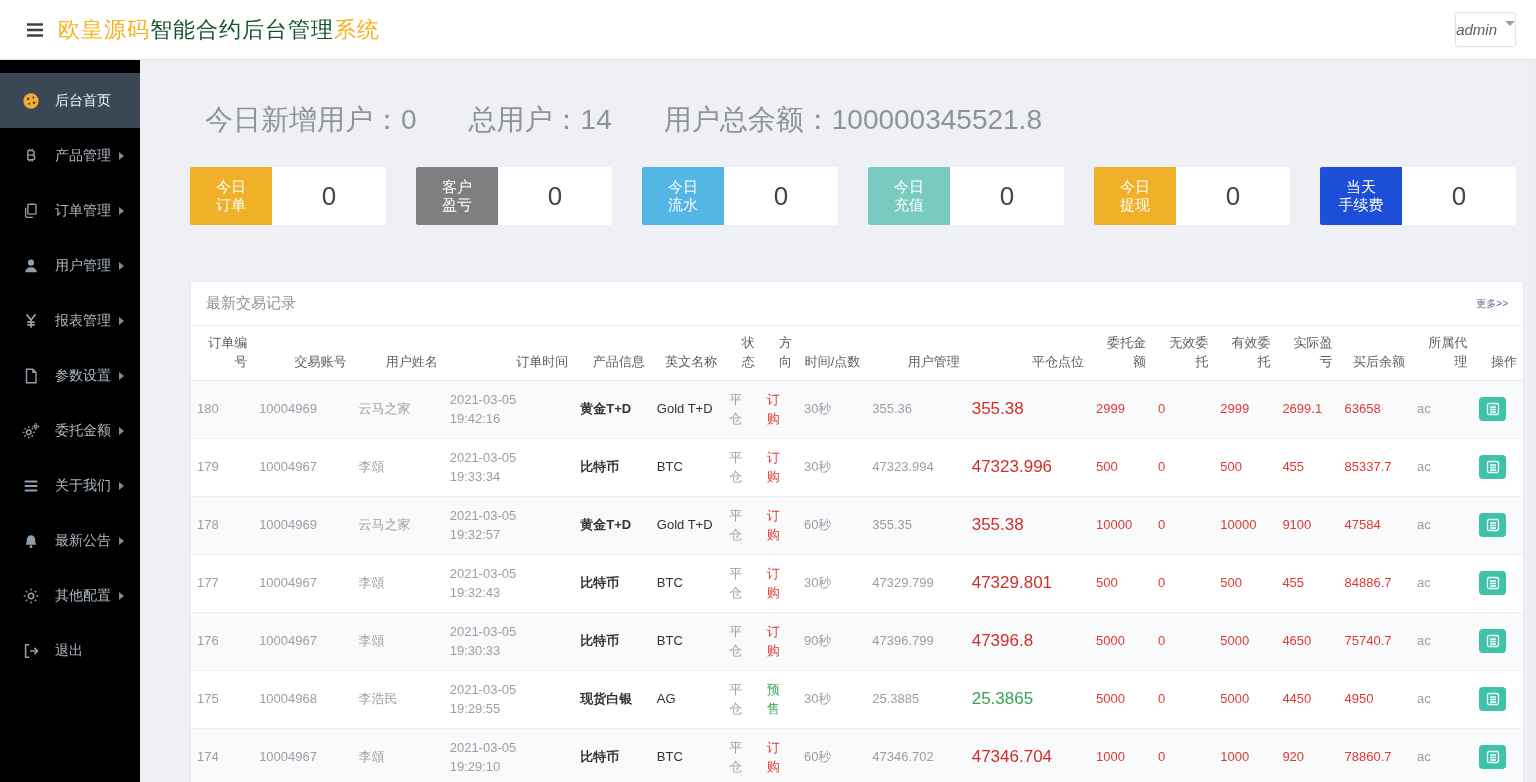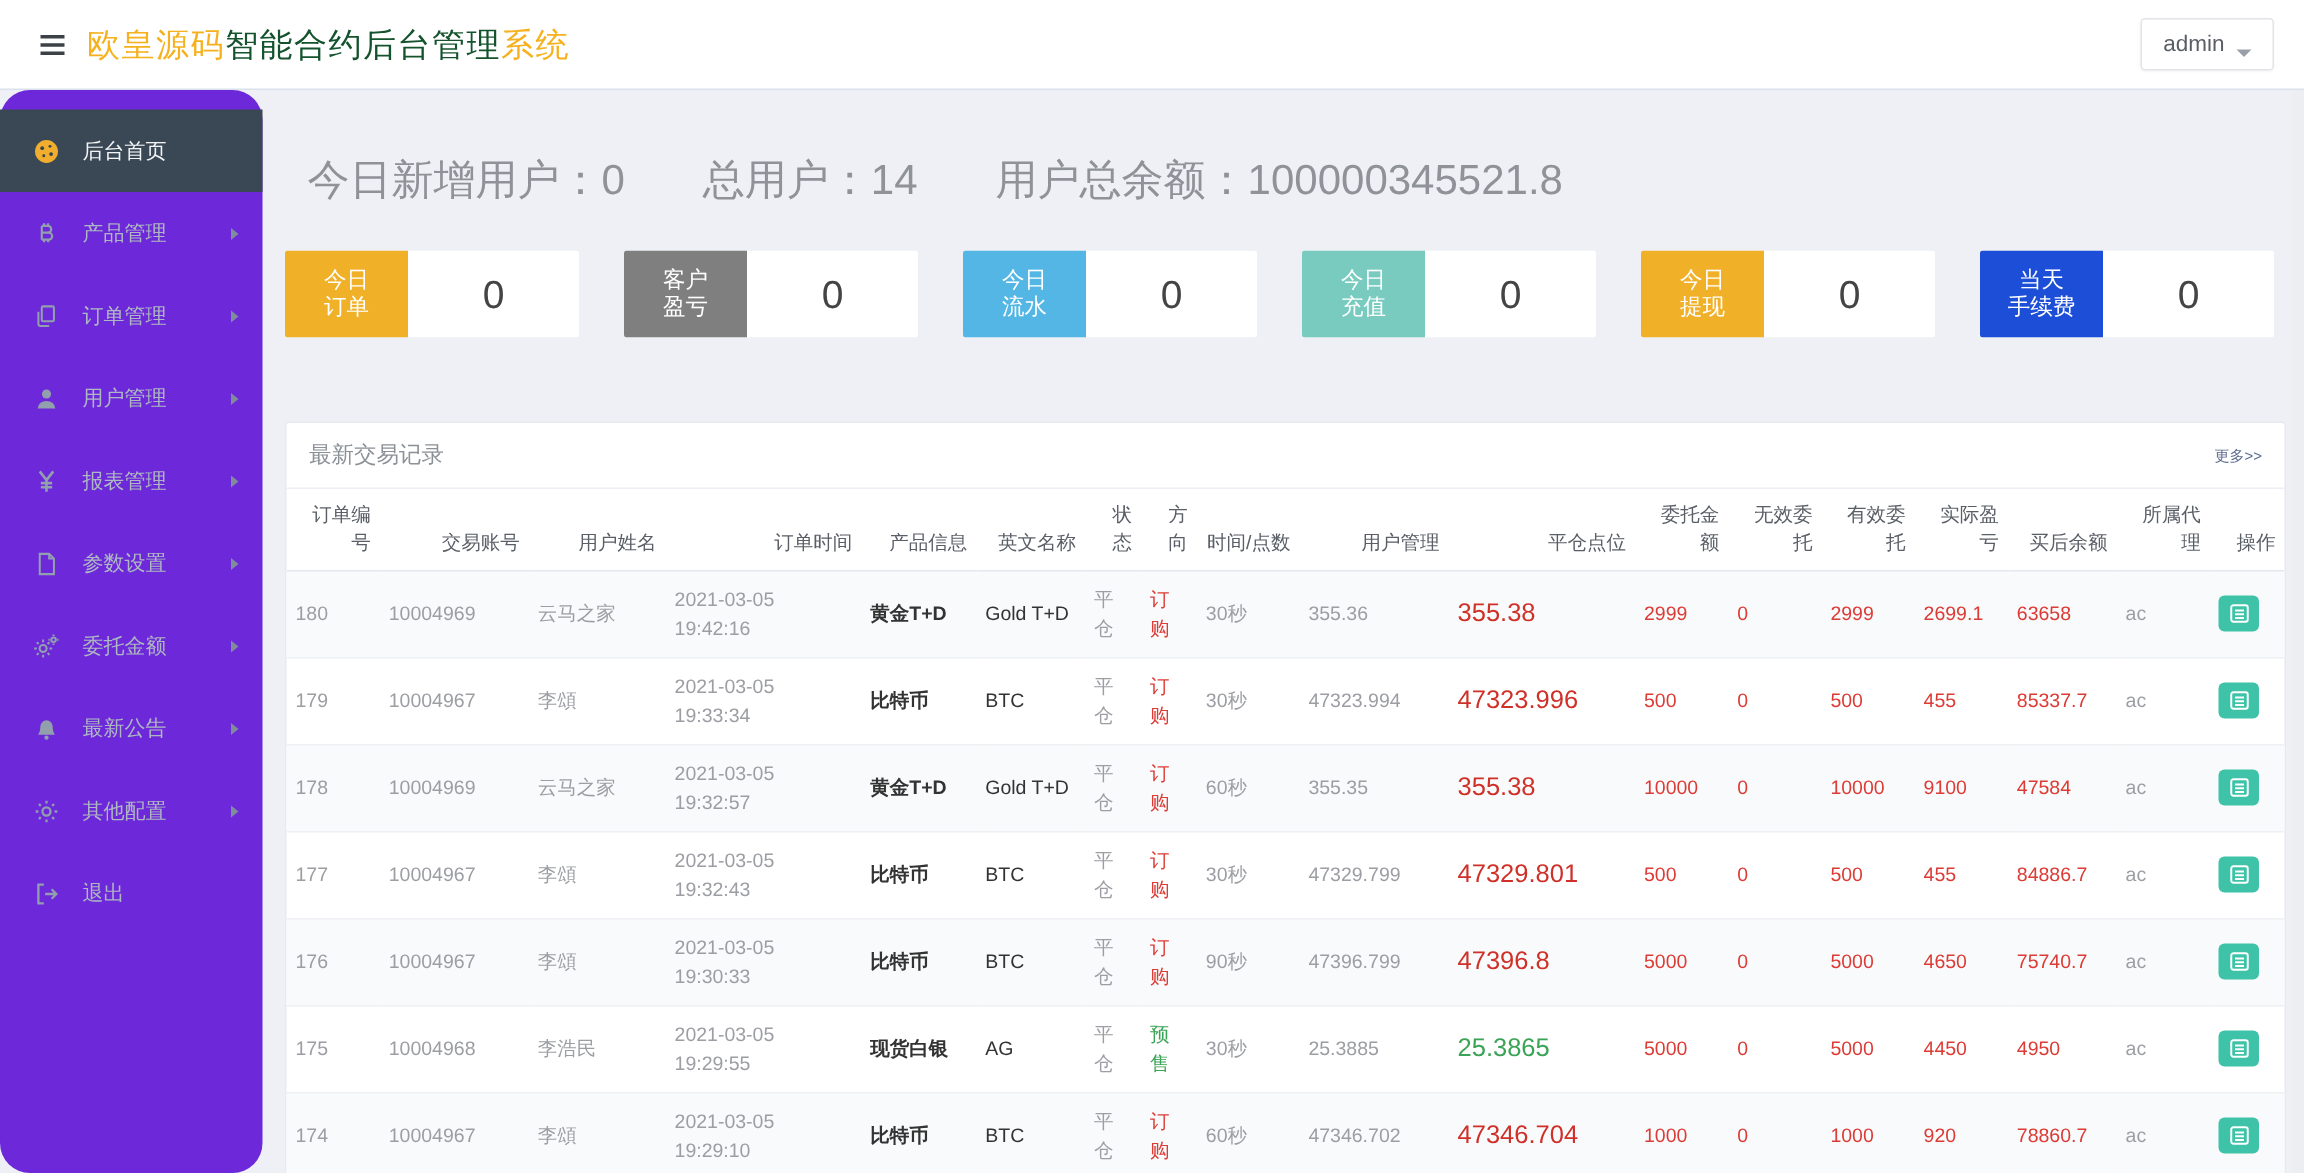--- a/index.html
+++ b/index.html
@@ -7,27 +7,27 @@
     font-family:"Liberation Sans","DejaVu Sans",sans-serif; }
 
   
   .topbar { position:absolute; left:0; top:0; width:100%; height:60px; background:#fff;
     border-bottom:1px solid #d9e1ec; display:flex; align-items:center; padding:0 20px; z-index:5; }
   .hamburger { width:30px; height:30px; display:flex; align-items:center; justify-content:center; cursor:pointer; }
   .brand { font-size:22px; margin-left:8px; letter-spacing:1px; }
   .brand .amber { color:#f5b11e; }
   .brand .dark { color:#14532d; }
   .user-box { margin-left:auto; background:#fff; border:1px solid #e4e4e8; border-radius:3px;
-    box-shadow:0 1px 2px rgba(0,0,0,.04); padding:8px 14px; font-size:15px; color:#5a5e66;
-    display:flex; align-items:flex-end; gap:8px; cursor:pointer; }
+    box-shadow:0 1px 2px rgba(0,0,0,.04); padding:8px 0; font-size:15px; color:#5a5e66;
+    display:flex; align-items:flex-start; gap:8px; cursor:pointer;font-style:italic; }
   .caret { width:0; height:0; border-left:5px solid transparent; border-right:5px solid transparent;
     border-top:5px solid #9aa0a8; }
 
   
-  .sidebar { position:absolute; left:0; top:60px; bottom:0; width:175px; background:#6d28d9; padding-top:13px;border-radius:20px; }
+  .sidebar { position:absolute; left:0; top:60px; bottom:0; width:140px; background:#000000; padding-top:13px; }
   .side-item { height:55px; display:flex; align-items:center; padding:0 16px 0 22px;
     color:#aeb8c2; font-size:14px; cursor:pointer; position:relative; }
   .side-item .s-icon { width:20px; margin-right:13px; display:flex; align-items:center; color:#92a0ad; }
   .side-item.active { background:#3a4856; color:#f2f4f6; }
   .side-item .arrow { position:absolute; right:16px; width:0; height:0;
     border-top:4px solid transparent; border-bottom:4px solid transparent; border-left:5px solid #7f8d9a; }
 
   
   .main { position:absolute; left:175px; top:60px; right:0; bottom:0; padding:41px 12px 0 15px; }
   .summary { display:flex; gap:52px; font-size:28px; color:#8f9399; margin-left:15px; }
@@ -156,20 +156,29 @@
           <circle cx="7.5" cy="11.5" r="2.6"></circle>
           <path d="M7.5 6.8v-2M7.5 18.2v-2M2.8 11.5h-2M14.2 11.5h-2M4.2 8.2 2.8 6.8M10.8 14.8l1.4 1.4M4.2 14.8l-1.4 1.4M10.8 8.2l1.4-1.4"></path>
           <circle cx="15.2" cy="5" r="1.7"></circle>
           <path d="M15.2 2.2v-1M15.2 8.8v-1M18 5h1M12.4 5h-1"></path>
         </svg>
     </span>
     <span class="s-label">委托金额</span>
     <i class="arrow"></i>
   </div>
 
+  <div class="side-item">
+    <span class="s-icon">
+      <svg width="18" height="18" viewBox="0 0 20 20" fill="none" stroke="currentColor" stroke-width="2.2">
+          <path d="M3 5h14M3 10h14M3 15h14"></path>
+        </svg>
+    </span>
+    <span class="s-label">关于我们</span>
+    <i class="arrow"></i>
+  </div>
 
   <div class="side-item">
     <span class="s-icon">
       <svg width="18" height="18" viewBox="0 0 20 20" fill="currentColor">
           <path d="M16.2 14.2H3.8s1.6-1.6 1.6-6a4.6 4.6 0 0 1 9.2 0c0 4.4 1.6 6 1.6 6Z"></path>
           <circle cx="10" cy="16.4" r="1.6"></circle>
         </svg>
     </span>
     <span class="s-label">最新公告</span>
     <i class="arrow"></i>

